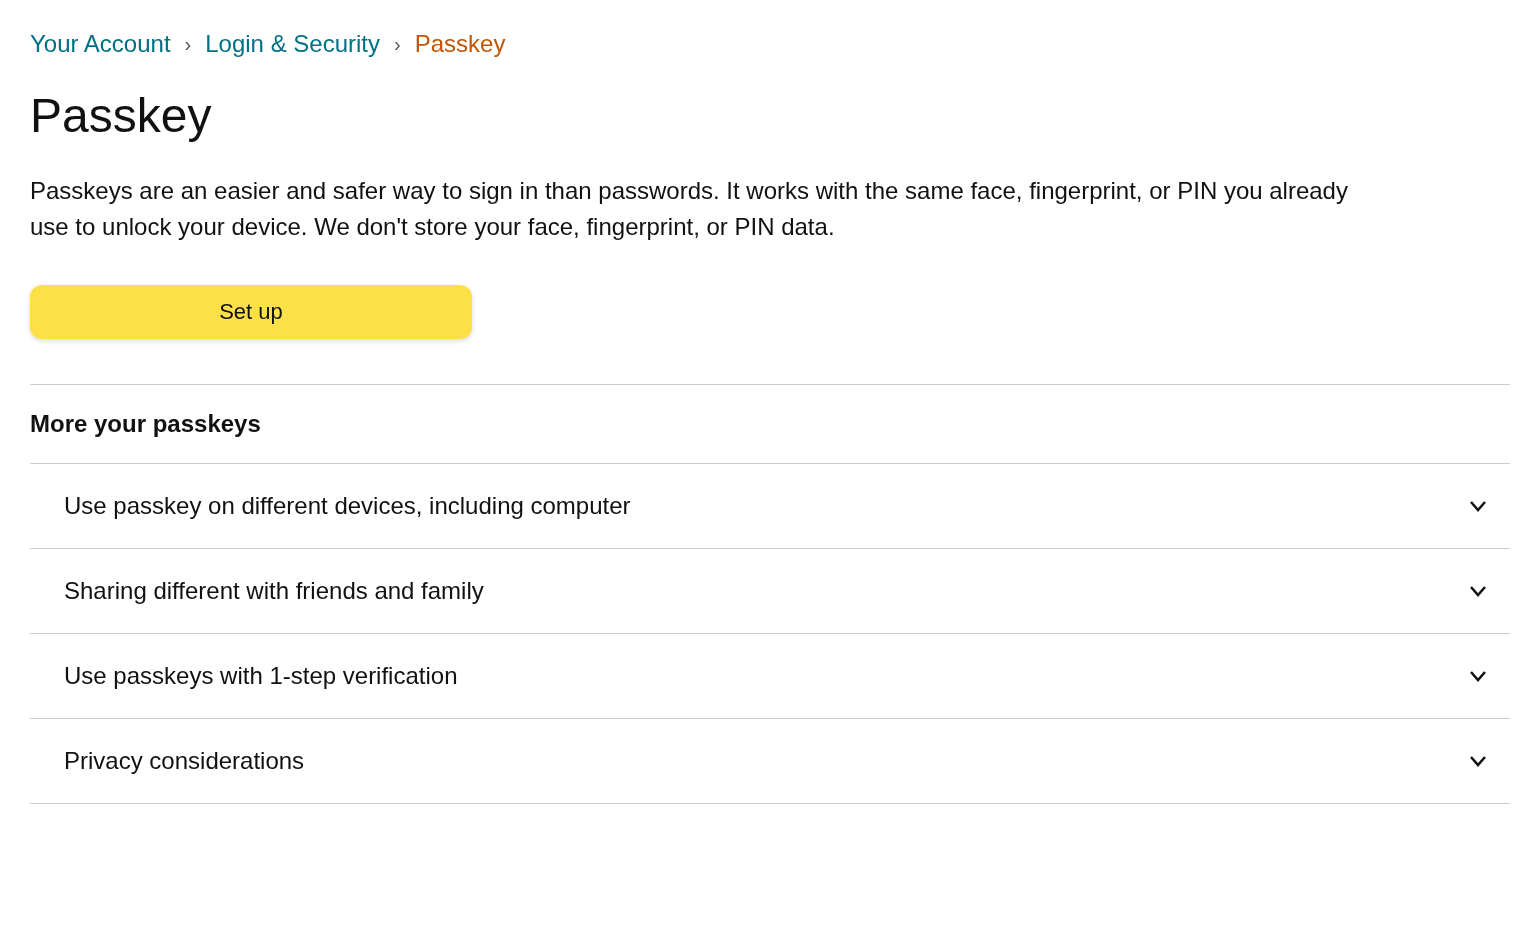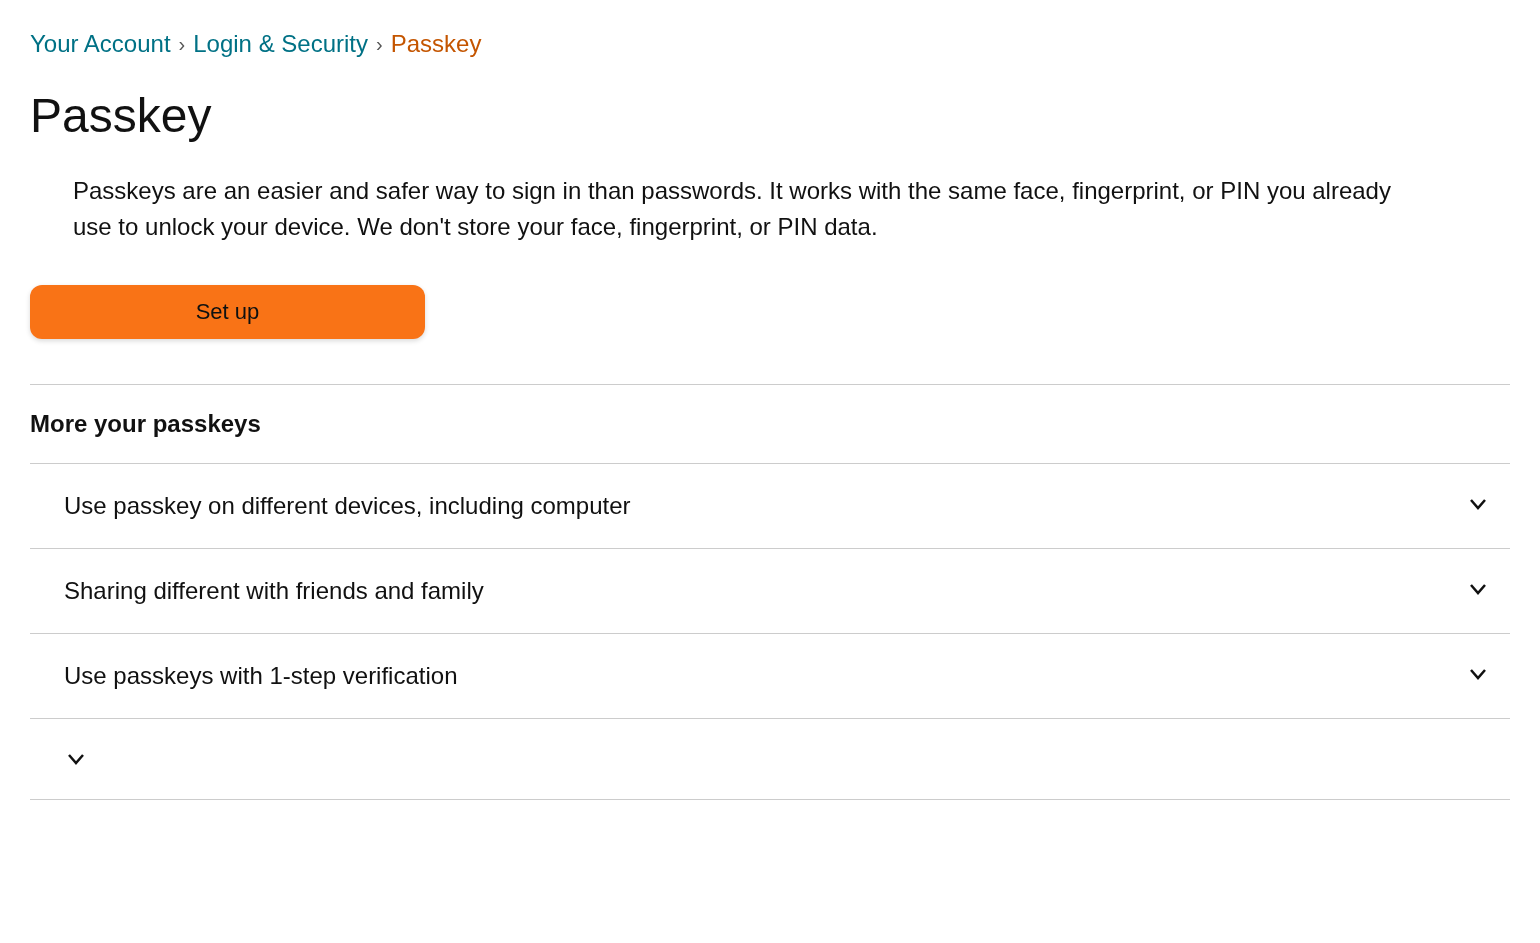--- a/index.html
+++ b/index.html
@@ -13,21 +13,21 @@
       color: #111;
       padding: 30px;
     }
     .container {
       max-width: 1480px;
       margin: 0 auto;
     }
     .breadcrumb {
       display: flex;
       align-items: center;
-      gap: 8px;
+      gap: 14px;
       font-size: 24px;
       margin-bottom: 30px;
     }
     .breadcrumb a {
       color: #007185;
       text-decoration: none;
       cursor: pointer;
     }
     .breadcrumb .sep {
       color: #555;
@@ -41,28 +41,27 @@
       font-weight: 400;
       color: #111;
       margin-bottom: 30px;
     }
     .description {
       font-size: 24px;
       line-height: 1.5;
       color: #111;
       margin-bottom: 40px;
       max-width: 1320px;
-      margin-left: 43px;
     }
     .setup-btn {
-      background: #f97316;
+      background: #fde047;
       border: none;
       border-radius: 12px;
       padding: 14px 0;
-      width: 395px;
+      width: 442px;
       font-size: 22px;
       color: #0f1111;
       cursor: pointer;
       box-shadow: 0 2px 5px rgba(0,0,0,0.15);
       margin-bottom: 45px;
     }
     .divider {
       border: none;
       border-top: 1px solid #ccc;
       margin-bottom: 25px;
@@ -74,21 +73,21 @@
       margin-bottom: 25px;
     }
     .accordion {
       border-top: 1px solid #ccc;
     }
     .accordion-item {
       border-bottom: 1px solid #ccc;
       padding: 28px 20px 28px 34px;
       display: flex;
       justify-content: space-between;
-      align-items: flex-start;
+      align-items: center;
       cursor: pointer;
     }
     .accordion-item-label {
       font-size: 24px;
       color: #111;
     }
     .chevron {
       width: 24px;
       height: 24px;
       flex-shrink: 0;
@@ -147,20 +146,21 @@
     <div class="accordion-item">
       <span class="accordion-item-label">Use passkeys with 1-step verification</span>
       <span class="chevron">
         <svg viewBox="0 0 24 24">
             <polyline points="5 8 12 16 19 8"></polyline>
           </svg>
       </span>
     </div>
 
     <div class="accordion-item">
+      <span class="accordion-item-label">Privacy considerations</span>
       <span class="chevron">
         <svg viewBox="0 0 24 24">
             <polyline points="5 8 12 16 19 8"></polyline>
           </svg>
       </span>
     </div>
 
   </div>
 
 </div>

